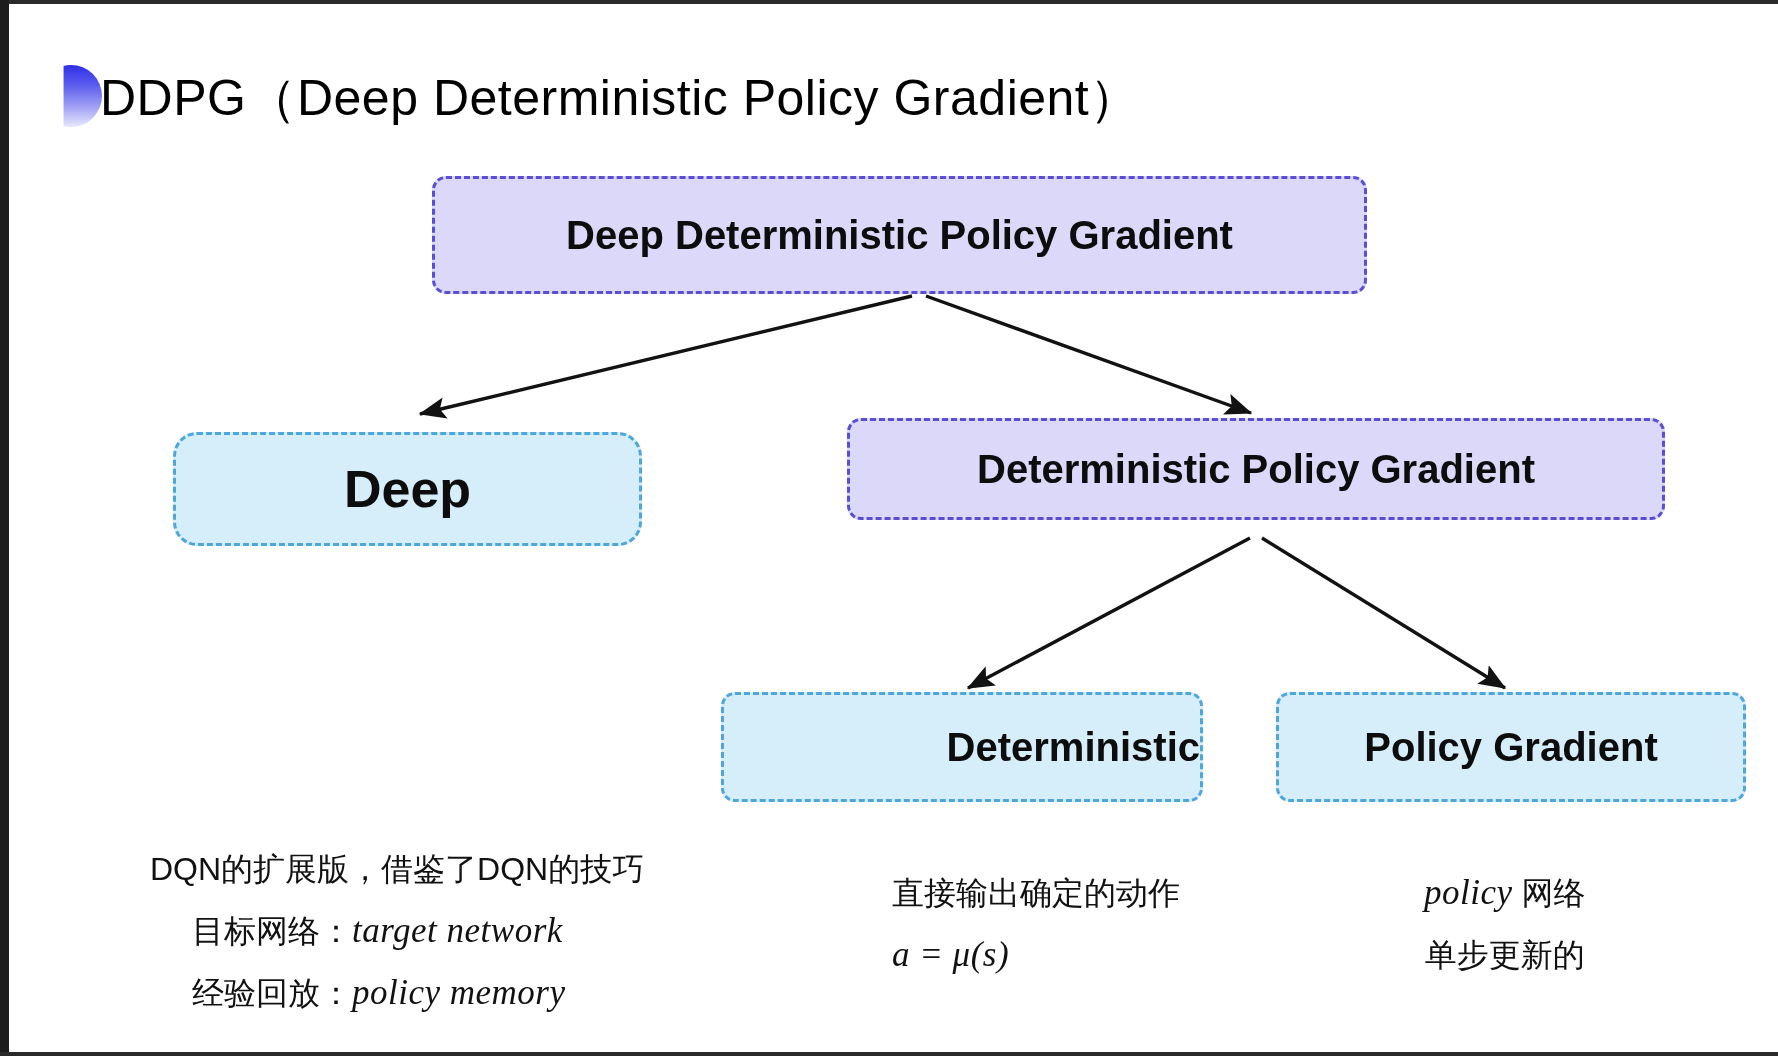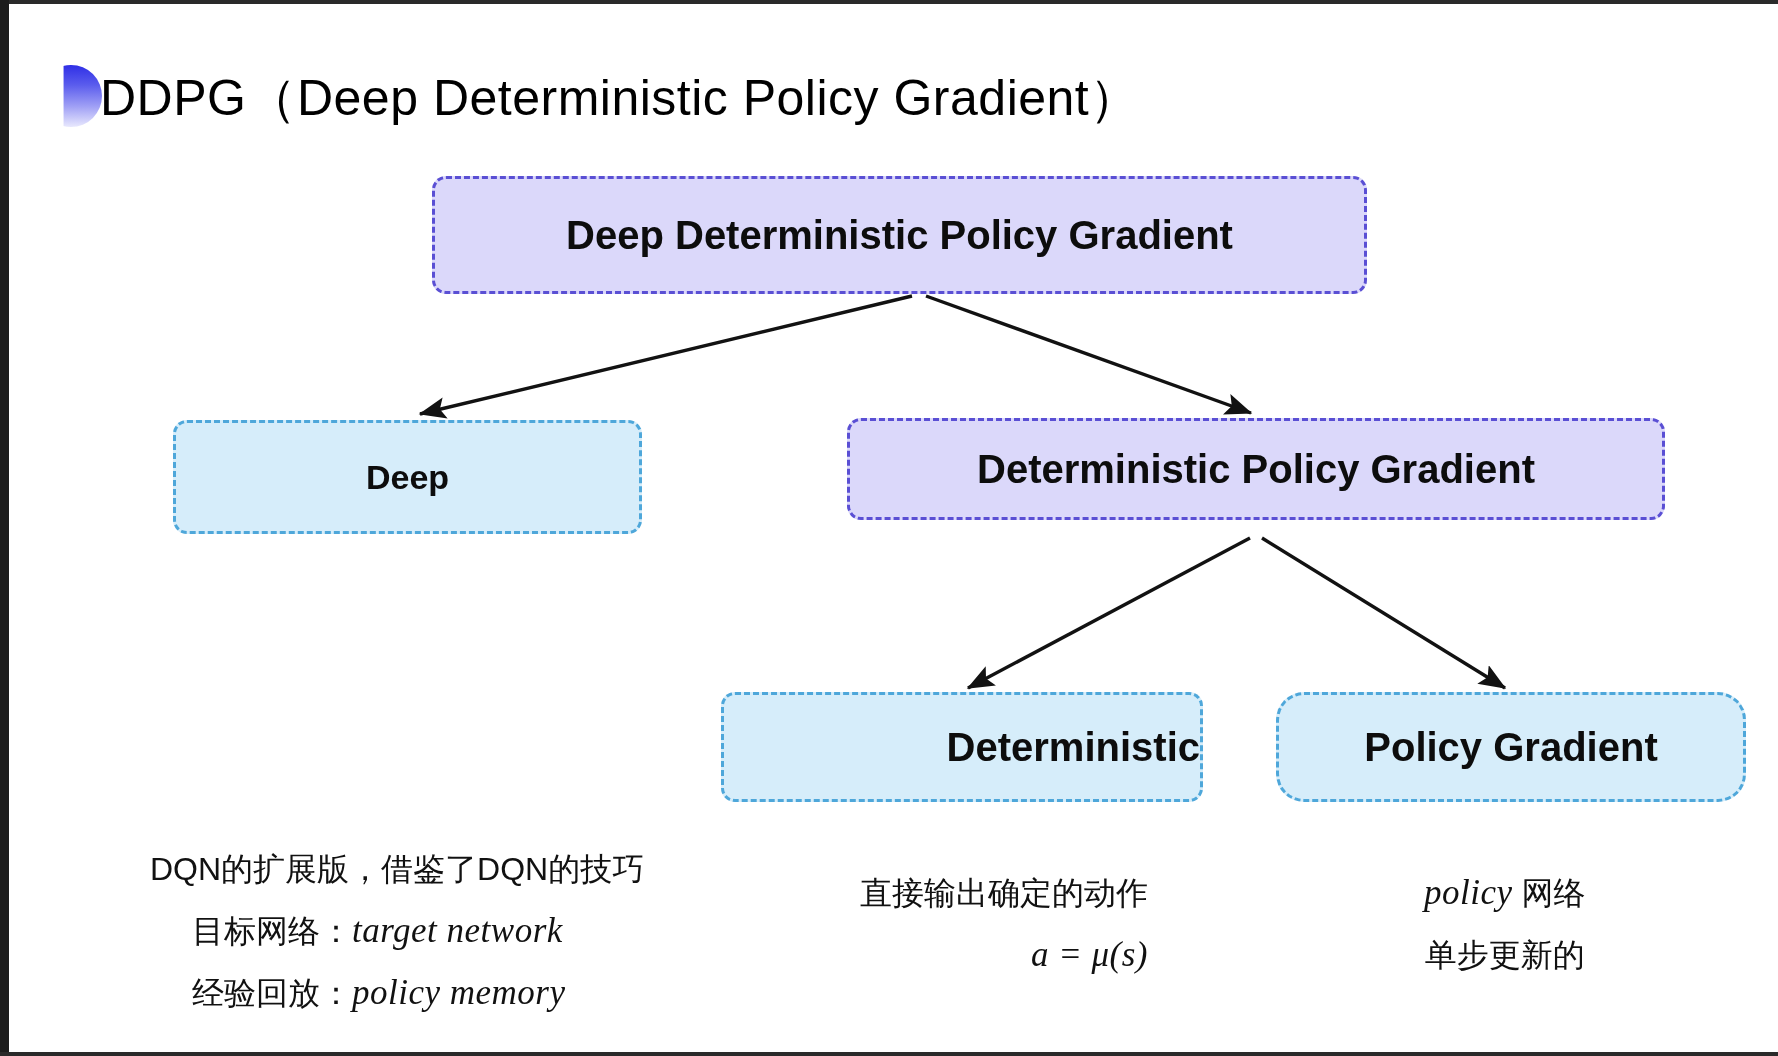--- a/index.html
+++ b/index.html
@@ -73,24 +73,24 @@
   .node.purple {
     background: #dbd8fa;
     border: 3px dashed #5a4fd4;
   }
   .node.blue {
     background: #d6edfa;
     border: 3px dashed #4ea7da;
   }
 
   #node-root   { left: 432px; top: 176px;  width: 935px; height: 118px; font-size: 40px; }
-  #node-deep   { left: 173px; top: 420px;  width: 469px; height: 114px; font-size: 34px; }
+  #node-deep   { left: 173px; top: 432px;  width: 469px; height: 114px; font-size: 52px; border-radius: 24px; }
   #node-dpg    { left: 847px; top: 418px;  width: 818px; height: 102px; font-size: 40px; }
   #node-det    { left: 721px; top: 692px;  width: 482px; height: 110px; font-size: 40px; justify-content: flex-end; }
-  #node-pg     { left: 1276px; top: 692px; width: 470px; height: 110px; font-size: 40px; border-radius: 28px; }
+  #node-pg     { left: 1276px; top: 692px; width: 470px; height: 110px; font-size: 40px; }
 
   
   #arrows {
     position: absolute;
     left: 0; top: 0;
     width: 1778px; height: 1056px;
     pointer-events: none;
   }
 
   
@@ -106,21 +106,21 @@
     font-style: italic;
     font-size: 35px;
     letter-spacing: 0.5px;
   }
   #annot-left  { left: 150px; top: 838px; }
   #annot-left .line { display: block; }
   #annot-left .l1 { text-align: right; }
   #annot-left .l2 { padding-left: 42px; }
   #annot-left .l3 { padding-left: 42px; }
 
-  #annot-mid  { left: 860px; top: 862px; text-align: right; }
+  #annot-mid  { left: 892px; top: 862px; text-align: left; }
   #annot-mid .line { display: block; }
 
   #annot-right { left: 1424px; top: 862px; text-align: center; }
   #annot-right .line { display: block; }
 </style>
 </head>
 <body>
 
 <div id="slide">
 

